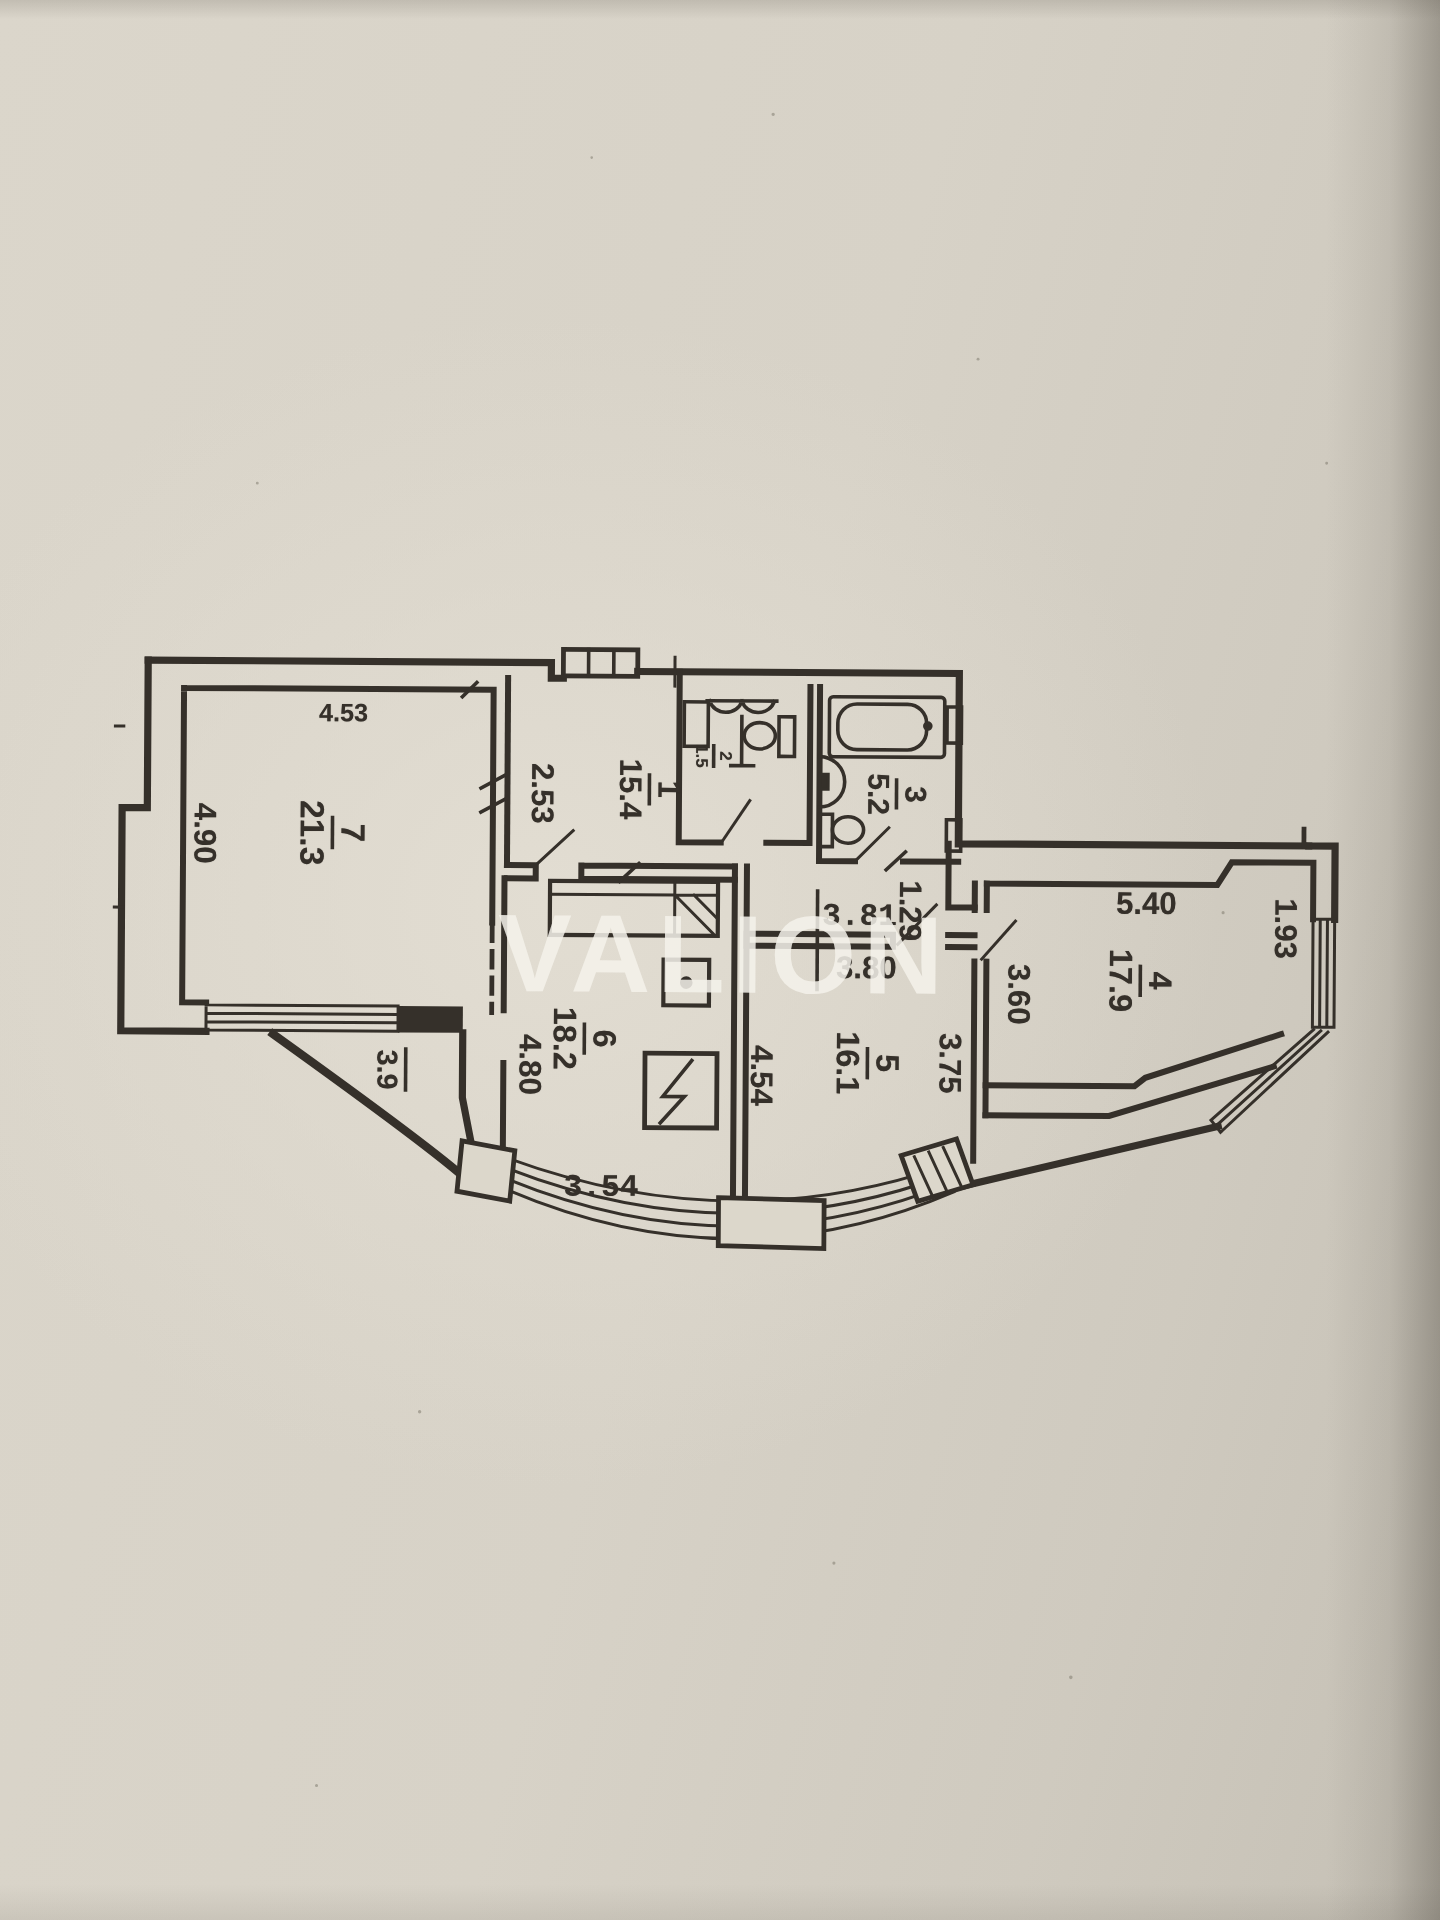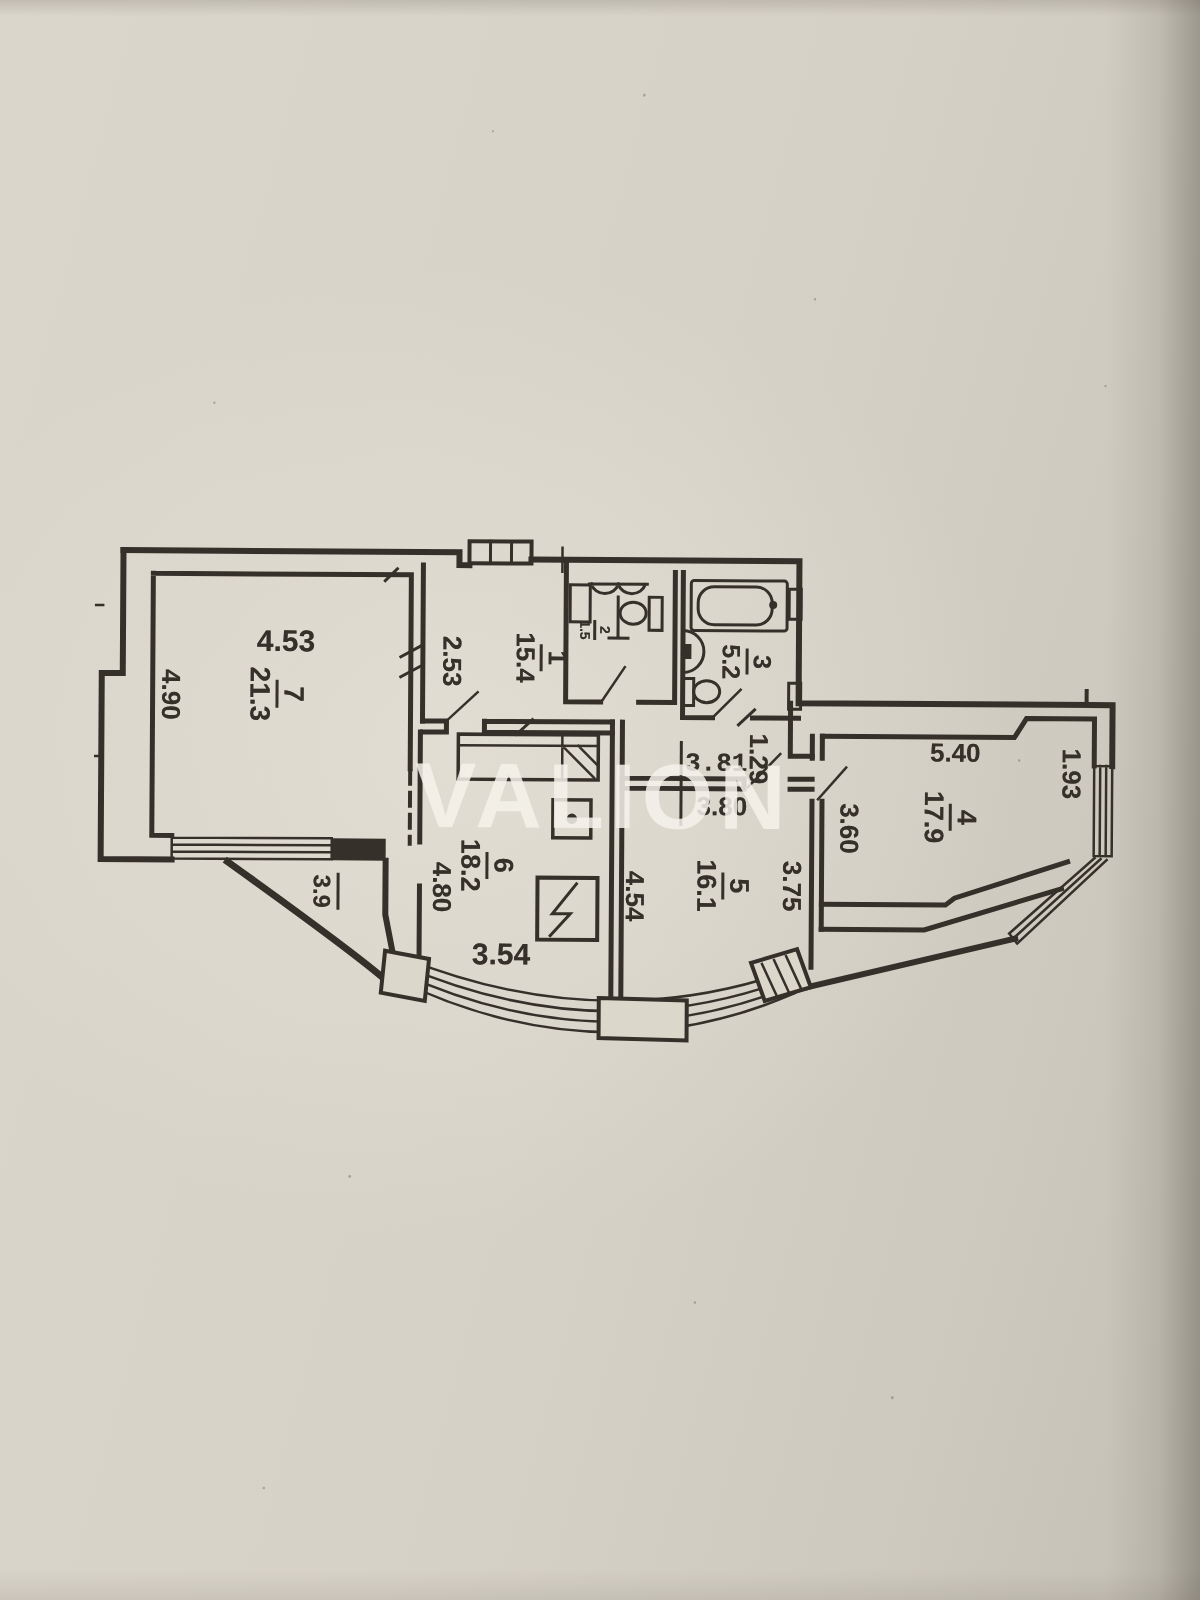--- a/index.html
+++ b/index.html
@@ -200,30 +200,30 @@
           <div class="frac">
             <div class="num">6</div>
             <div class="area">18.2</div>
           </div>
         </div>
         <div class="lbl rot" style="left: 325px; top: 893px; font-size: 24px;">
           <div class="frac">
             <div class="area bar-top">3.9</div>
           </div>
         </div>
-        <div class="lbl dim norot" style="left: 285px; top: 597px; font-size: 30px; margin-top: 46px;">4.53</div>
+        <div class="lbl dim norot" style="left: 285px; top: 597px; font-size: 21px;">4.53</div>
         <div class="lbl dim rot" style="left: 170px; top: 697px; font-size: 26px;">4.90</div>
         <div class="lbl dim rot" style="left: 451px; top: 662px; font-size: 26px;">2.53</div>
         <div class="lbl dim norot" style="left: 716px; top: 763px; font-size: 26px; font-family: Liberation Mono, monospace;">3.81</div>
         <div class="lbl dim norot" style="left: 722px; top: 806px; font-size: 26px;">3.80</div>
         <div class="lbl dim rot" style="left: 758px; top: 758px; font-size: 26px;">1.29</div>
         <div class="lbl dim norot" style="left: 955px; top: 751px; font-size: 26px; text-align: right;">5.40</div>
         <div class="lbl dim rot" style="left: 849px; top: 827px; font-size: 26px;">3.60</div>
         <div class="lbl dim rot" style="left: 1071px; top: 771px; font-size: 26px;">1.93</div>
         <div class="lbl dim rot" style="left: 792px; top: 885px; font-size: 26px;">3.75</div>
         <div class="lbl dim rot" style="left: 635px; top: 896px; font-size: 26px;">4.54</div>
         <div class="lbl dim rot" style="left: 442px; top: 888px; font-size: 26px;">4.80</div>
-        <div class="lbl dim norot" style="left: 502px; top: 955px; font-size: 30px;">3.54</div>
+        <div class="lbl dim norot" style="left: 502px; top: 990px; font-size: 26px; font-family: Liberation Mono, monospace;">3.54</div>
       </div>
 
     <div class="watermark">VALION</div>
   </div>
 </div>
 
 </body></html>

